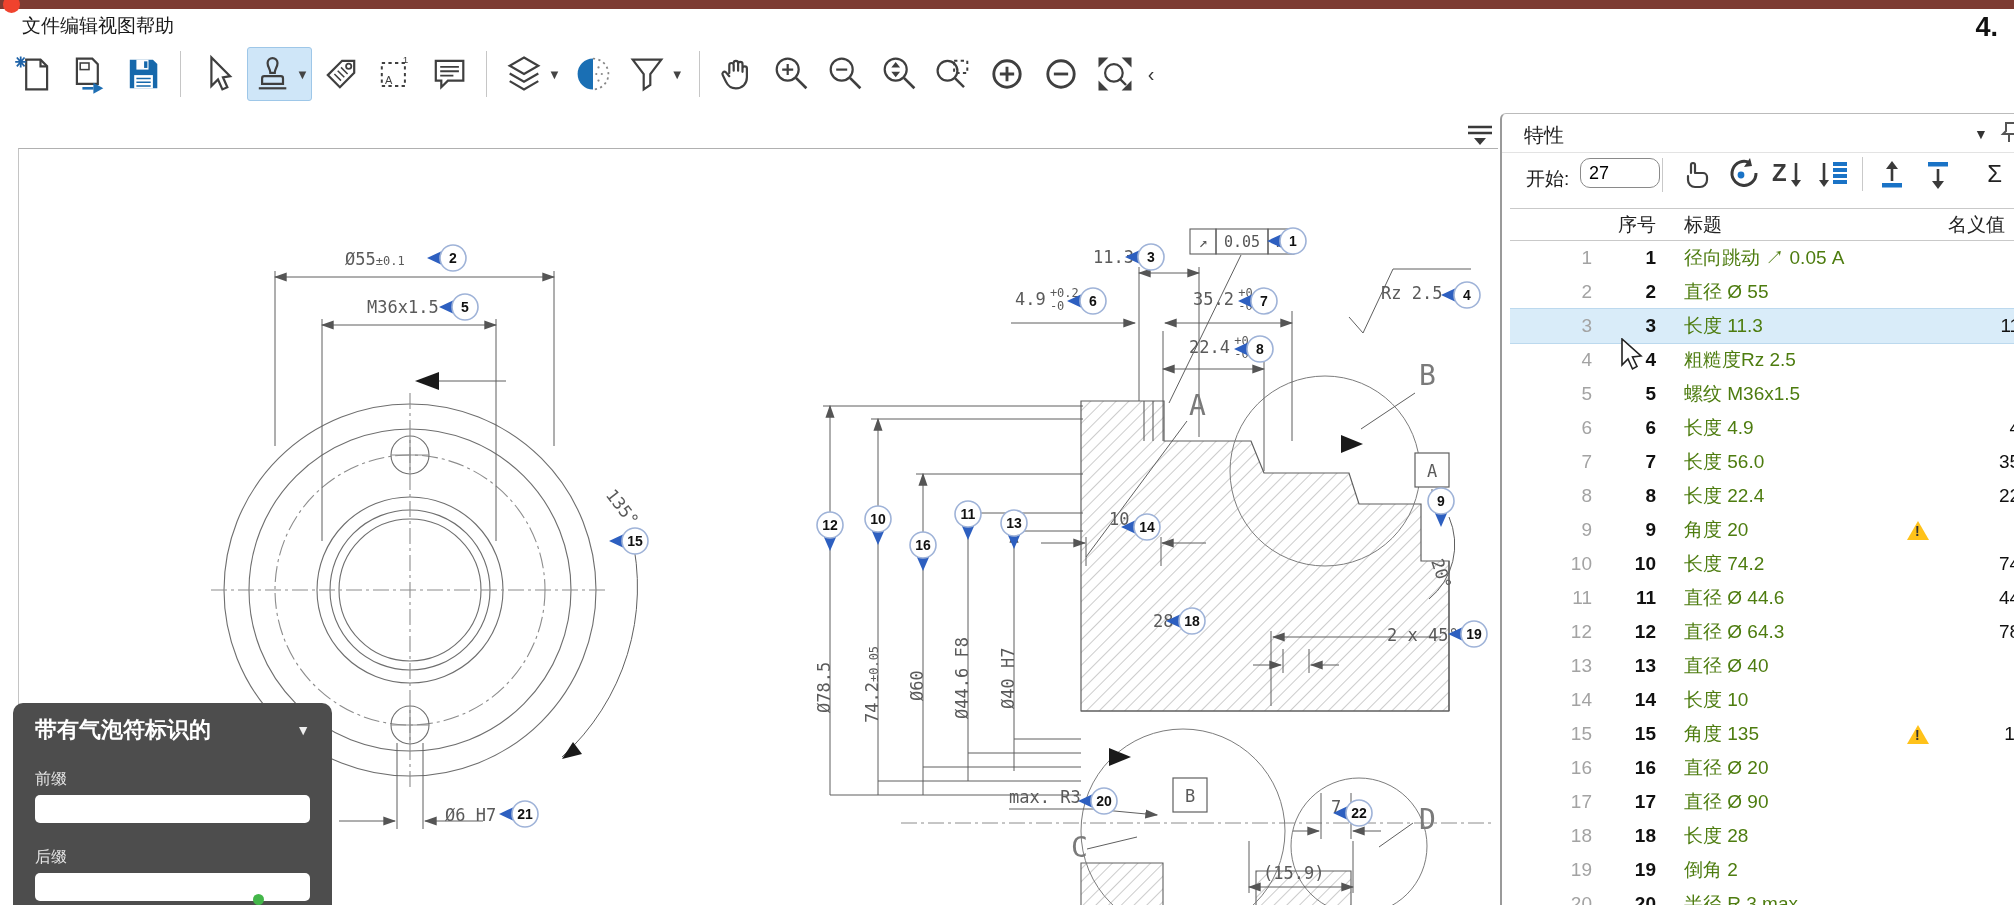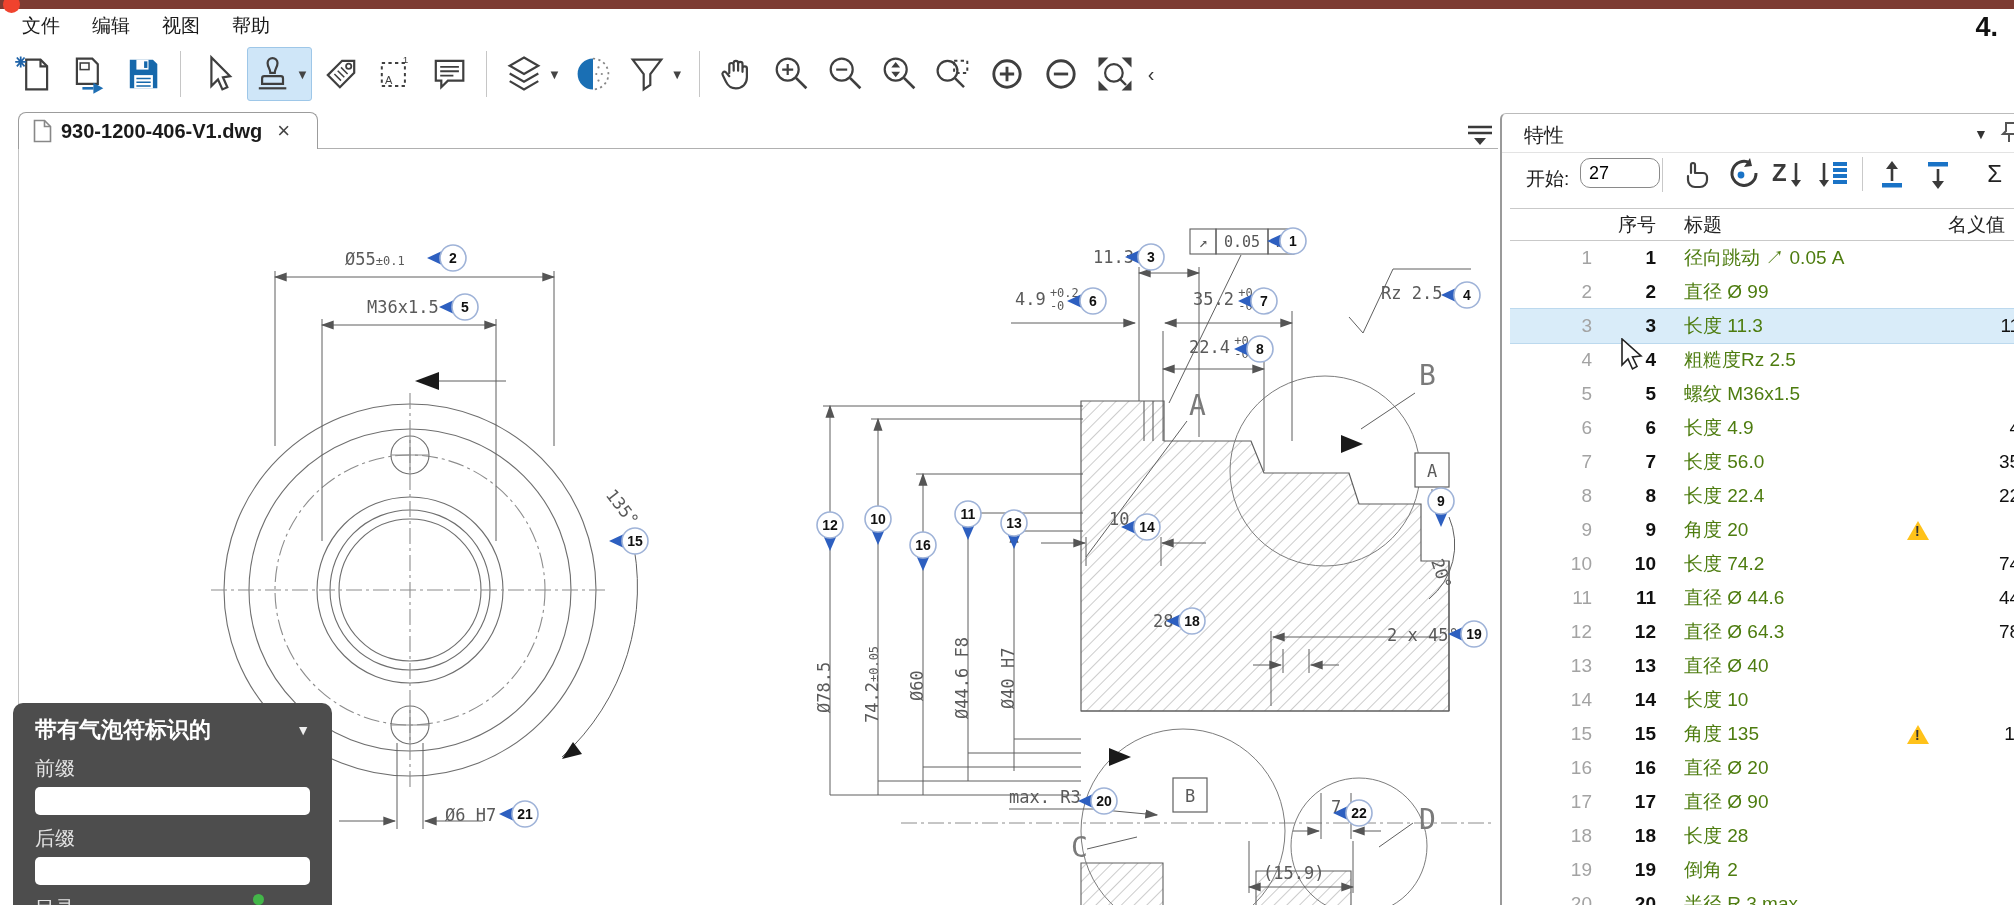--- a/index.html
+++ b/index.html
@@ -3,21 +3,21 @@
 <meta charset="utf-8">
 <style>
   html,body{margin:0;padding:0;background:#ddd;}
   .app{position:relative;width:2014px;height:905px;background:#fff;overflow:hidden;
        font-family:"Liberation Sans",sans-serif;color:#1a1a1a;}
   
   .titlebar{position:absolute;left:0;top:0;width:100%;height:9px;background:#7d3b32;}
   .rec-dot{position:absolute;left:3px;top:-4px;width:17px;height:17px;border-radius:50%;background:#f0432e;}
   .version{position:absolute;right:16px;top:12px;font-size:27px;font-weight:bold;color:#111;}
   
-  .menubar{position:absolute;left:22px;top:13px;display:flex;gap:32px;font-size:19px;}
+  .menubar{position:absolute;left:22px;top:13px;display:flex;font-size:19px;}
   .menu-item{cursor:default;}
   
   .toolbar{position:absolute;left:10px;top:47px;height:54px;display:flex;align-items:center;gap:4px;}
   .tb-btn{display:flex;align-items:center;height:50px;padding:1px 2px;border:1px solid transparent;border-radius:3px;}
   .tb-btn.active{background:#cfe6f8;border-color:#9ec7e8;}
   .tb-ic{width:44px;height:44px;}
   .tb-sep{width:1px;height:46px;background:#c6c6c6;margin:0 8px;}
   .caret{font-size:13px;color:#444;margin-left:2px;}
   .overflow-caret{font-size:20px;color:#333;margin-left:4px;}
   
@@ -64,21 +64,21 @@
   .hd-nom{padding-left:10px;}
   .warn{width:0;height:0;border-left:11px solid transparent;border-right:11px solid transparent;
         border-bottom:19px solid #ffc21a;position:relative;}
   .warn::after{content:"!";position:absolute;left:-3px;top:2px;font-size:14px;font-weight:bold;color:#333;}
   
   .bubble{position:absolute;left:13px;top:703px;width:319px;height:202px;background:#4d4d4d;
           border-radius:10px 10px 0 0;padding:12px 22px;box-sizing:border-box;color:#fff;z-index:6;}
   .bubble-title-row{display:flex;align-items:center;}
   .bubble-title{font-size:22px;font-weight:bold;}
   .bubble-caret{margin-left:auto;font-size:14px;color:#eee;}
-  .bubble-label{font-size:20px;color:#e3e3e3;margin-top:10px;}
+  .bubble-label{font-size:16px;color:#e3e3e3;margin-top:24px;}
   .bubble-input{width:100%;height:28px;border:none;border-radius:5px;margin-top:5px;box-sizing:border-box;
                 font-size:16px;padding:0 8px;font-family:"Liberation Sans",sans-serif;}
   .green-dot{position:absolute;left:240px;top:191px;width:11px;height:11px;border-radius:50%;background:#43b649;}
   
   .cursor{position:absolute;left:1620px;top:338px;z-index:60;}
   .hidden-defs{position:absolute;width:0;height:0;overflow:hidden;}
   
   .dimtext{font-family:"DejaVu Sans Mono",monospace;font-size:17px;fill:#5a5a5a;}
   .dimsmall{font-size:12px;}
   .bigletter{font-family:"DejaVu Sans Mono",monospace;font-size:28px;fill:#7a7a7a;}
@@ -325,30 +325,20 @@
         </svg>
       </div>
       <div class="tb-btn">
         <svg viewBox="0 0 40 40" class="tb-ic">
           <use href="#icon-zoom-fit"></use>
         </svg>
       </div>
       <span class="overflow-caret">‹</span>
     </div>
 
-  <div class="tabbar">
-    <div class="tab">
-      <svg width="19" height="24" viewBox="0 0 19 24">
-          <path d="M1.5,1.5 h10 l6,6 v15 h-16 z" fill="#fff" stroke="#888" stroke-width="1.6"></path>
-          <path d="M11.5,1.5 v6 h6" fill="none" stroke="#888" stroke-width="1.6"></path>
-        </svg>
-      <span>930-1200-406-V1.dwg</span>
-      <span class="close">×</span>
-    </div>
-  </div>
 
   <svg class="canvas-menu" viewBox="0 0 28 22">
     <path d="M2,3 h24 M2,9 h24" stroke="#3a3a3a" stroke-width="2.6"></path>
       <path d="M8,14 h12 l-6,7 z" fill="#3a3a3a"></path>
   </svg>
 
   <div class="canvas">
     <svg id="drawing" width="1479" height="757" viewBox="18 148 1479 757" xmlns="http://www.w3.org/2000/svg">
       <defs>
         <pattern id="hatch" width="9" height="9" patternUnits="userSpaceOnUse" patternTransform="rotate(45)">
@@ -672,21 +662,21 @@
         <div class="trow">
           <span class="c-idx">1</span>
           <span class="c-no">1</span>
           <span class="c-title">径向跳动 ↗ 0.05 A</span>
           <span class="c-warn"></span>
           <span class="c-nom"></span>
         </div>
         <div class="trow">
           <span class="c-idx">2</span>
           <span class="c-no">2</span>
-          <span class="c-title">直径 Ø 99</span>
+          <span class="c-title">直径 Ø 55</span>
           <span class="c-warn"></span>
           <span class="c-nom">55</span>
         </div>
         <div class="trow sel">
           <span class="c-idx">3</span>
           <span class="c-no">3</span>
           <span class="c-title">长度 11.3</span>
           <span class="c-warn"></span>
           <span class="c-nom">11.3</span>
         </div>

